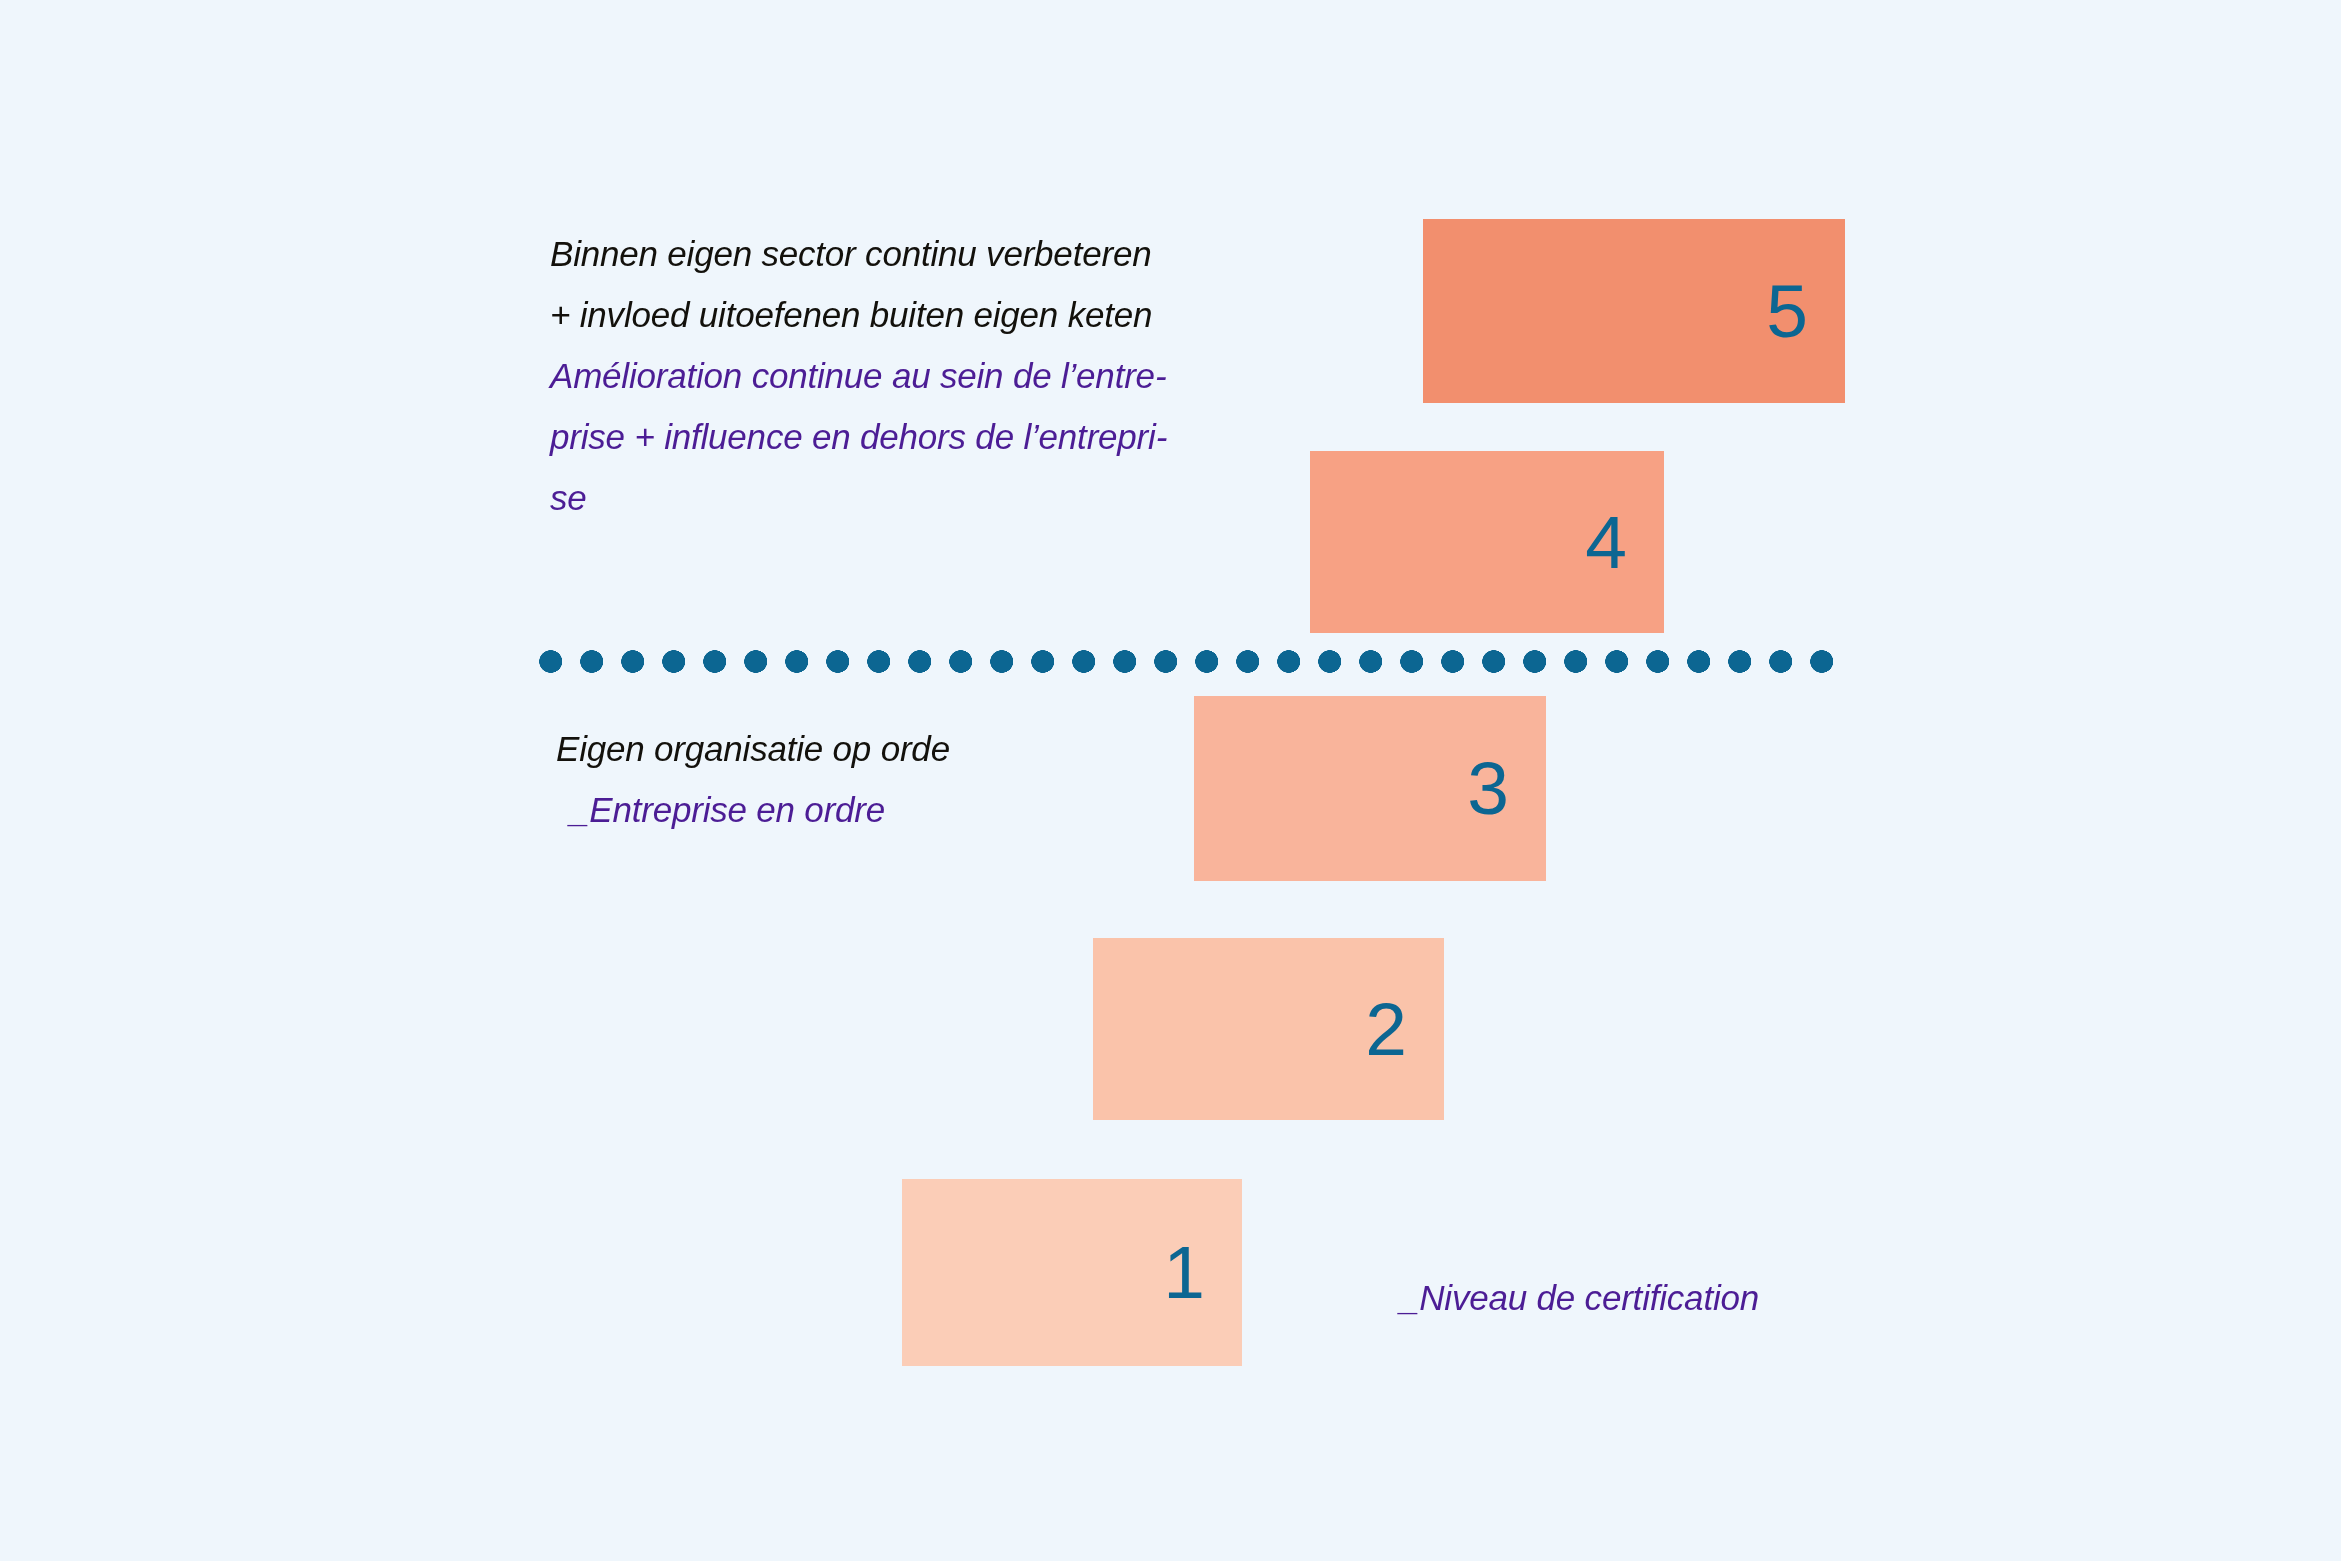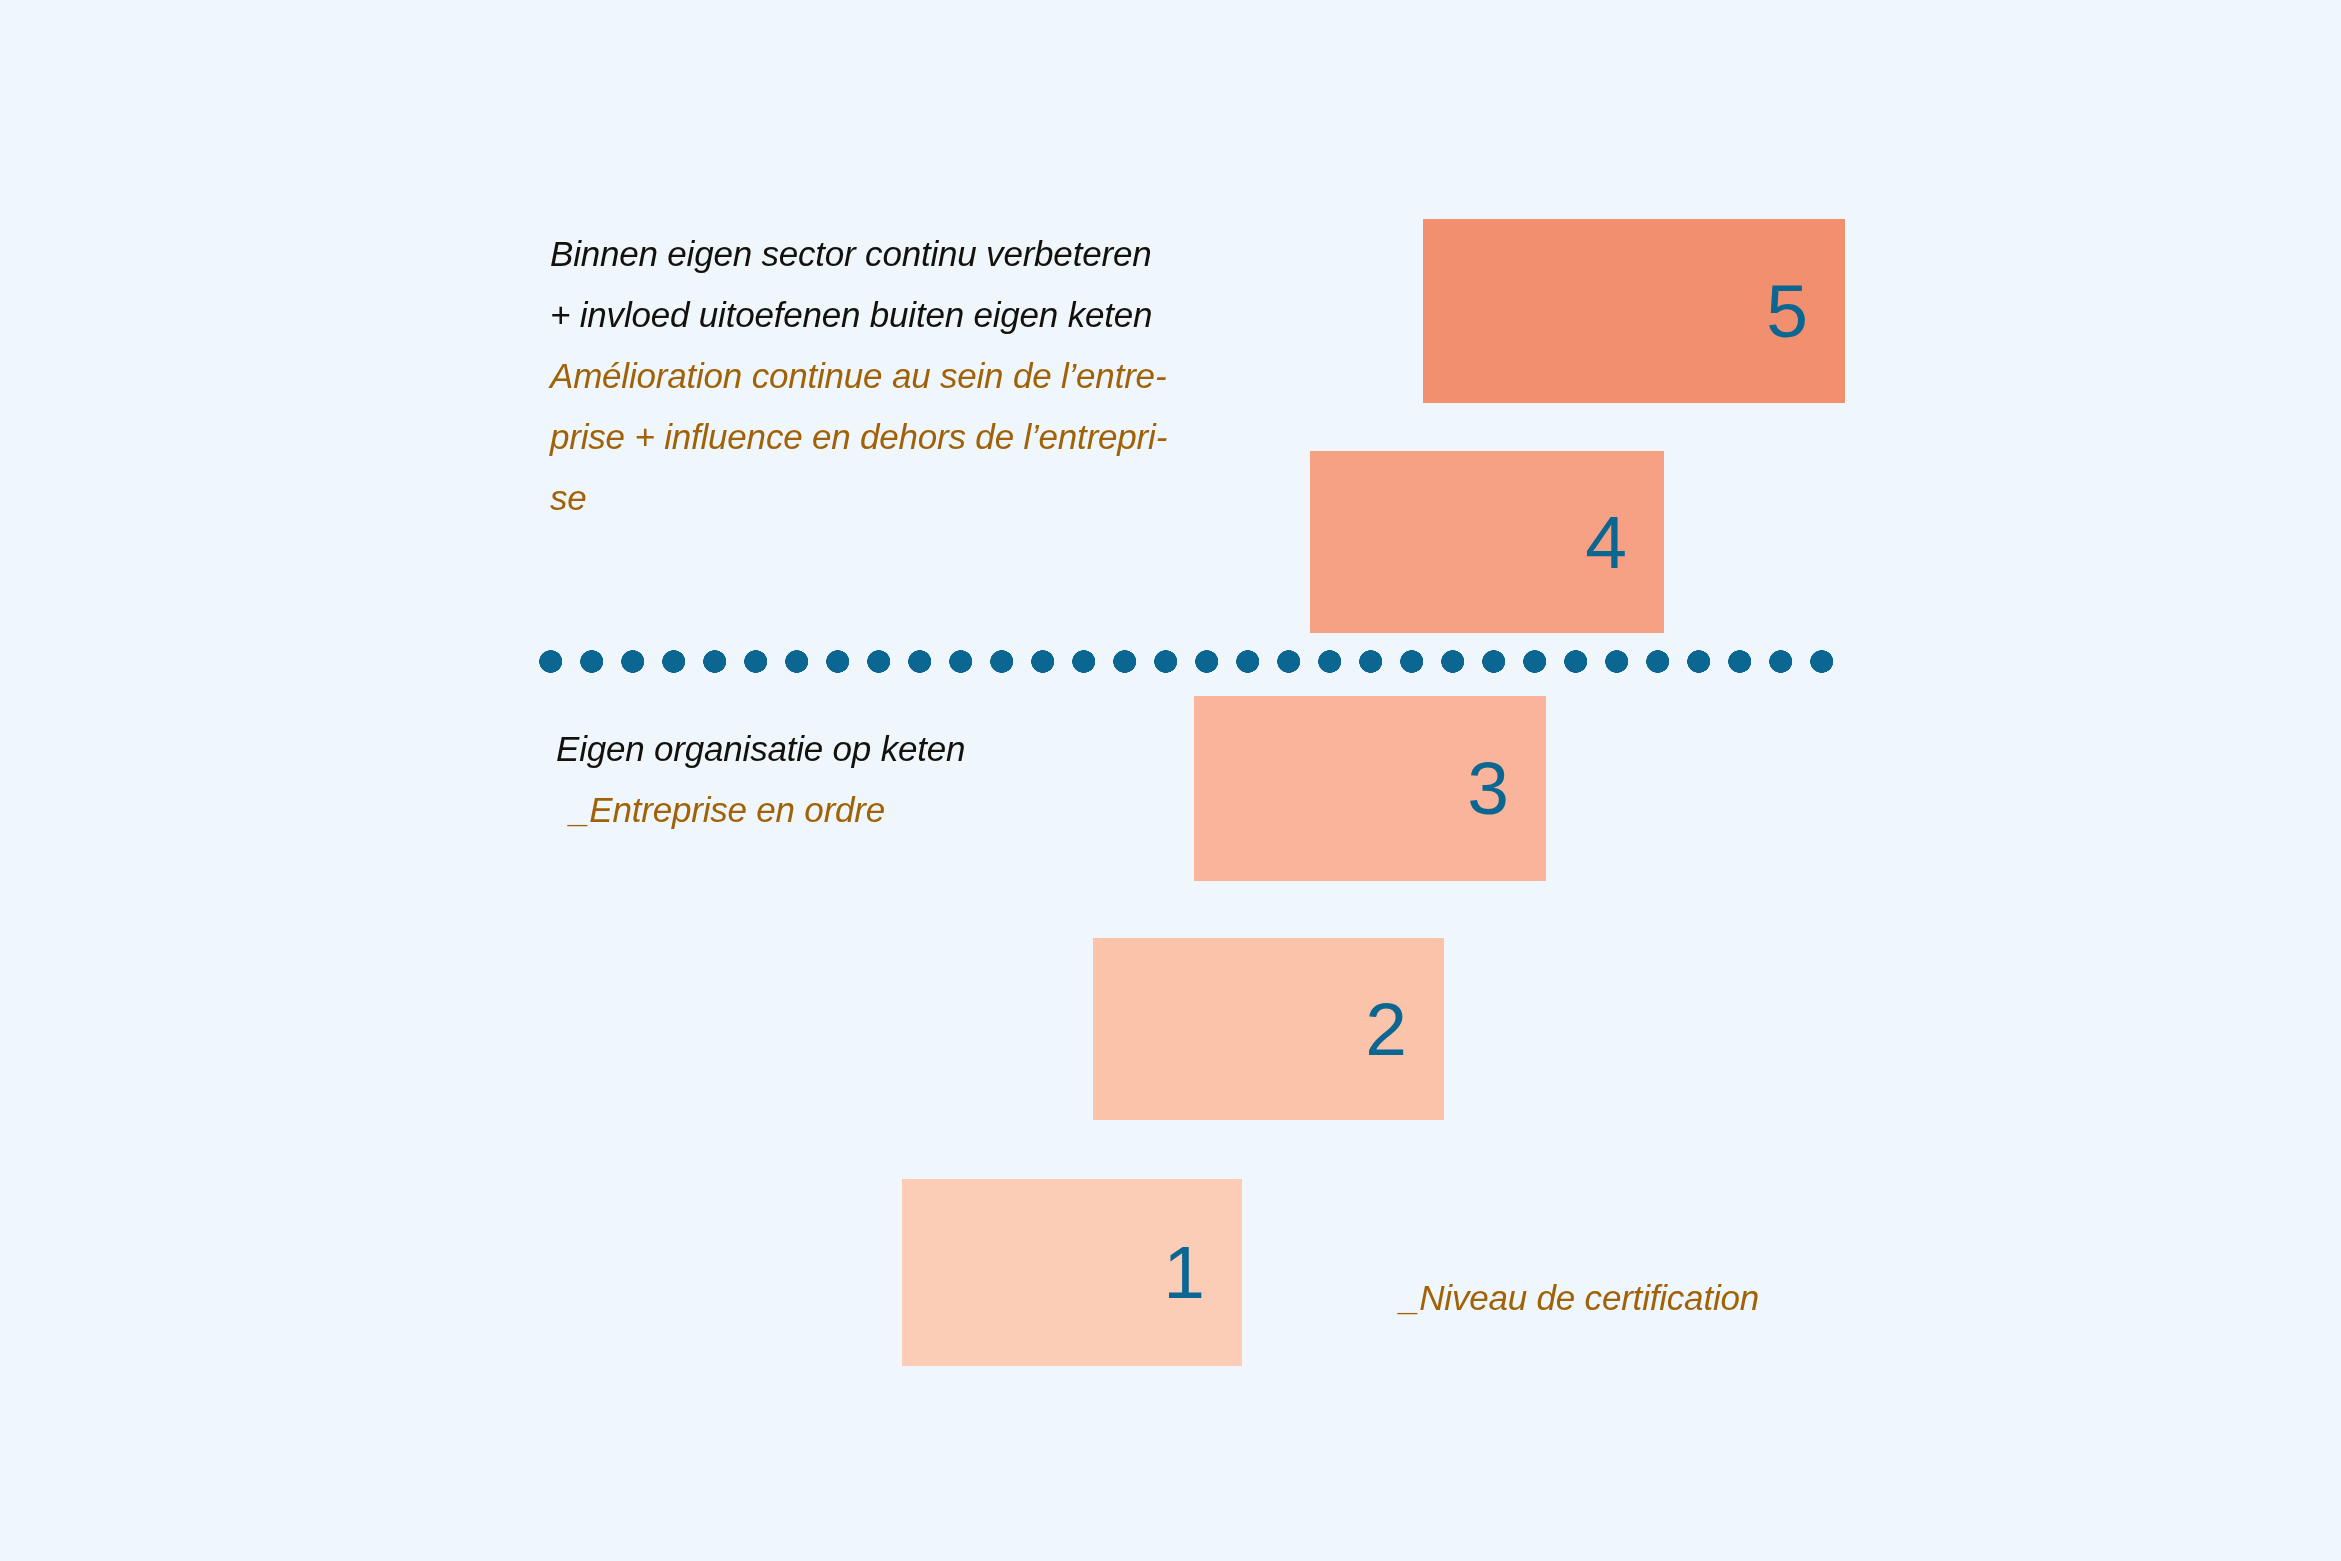--- a/index.html
+++ b/index.html
@@ -62,21 +62,21 @@
   .text-block {
     position: absolute;
     font-family: "Liberation Sans", sans-serif;
     font-style: italic;
     font-size: 35px;
     line-height: 61px;
     white-space: pre-line;
     letter-spacing: -0.2px;
   }
   .nl { color: #13110c; }
-  .fr { color: #a16207; }
+  .fr { color: #4c1d95; }
 
   #label-top-nl { left: 550px;  top: 223px;  width: 788px; }
   #label-top-fr { left: 550px;  top: 345px;  width: 788px; }
 
   #label-mid-nl { left: 556px;  top: 718px;  width: 788px; }
   #label-mid-fr { left: 546px;  top: 779px;  width: 788px; margin-left: 24px; }
 
   #legend-nl    { left: 1400px; top: 1206px; width: 703px; }
   #legend-fr    { left: 1400px; top: 1267px; width: 703px; }
 </style>
@@ -106,19 +106,19 @@
   <div class="bar" id="bar-1">
     <span class="bar-number">1</span>
   </div>
 
   <div class="text-block nl" id="label-top-nl">Binnen eigen sector continu verbeteren
 + invloed uitoefenen buiten eigen keten</div>
   <div class="text-block fr" id="label-top-fr">Amélioration continue au sein de l’entre-
 prise + influence en dehors de l’entrepri-
 se</div>
 
-  <div class="text-block nl" id="label-mid-nl">Eigen organisatie op keten</div>
+  <div class="text-block nl" id="label-mid-nl">Eigen organisatie op orde</div>
   <div class="text-block fr" id="label-mid-fr">_Entreprise en ordre</div>
 
   <div class="text-block fr" id="legend-fr">_Niveau de certification</div>
 
 </div>
 
 
 </body></html>

